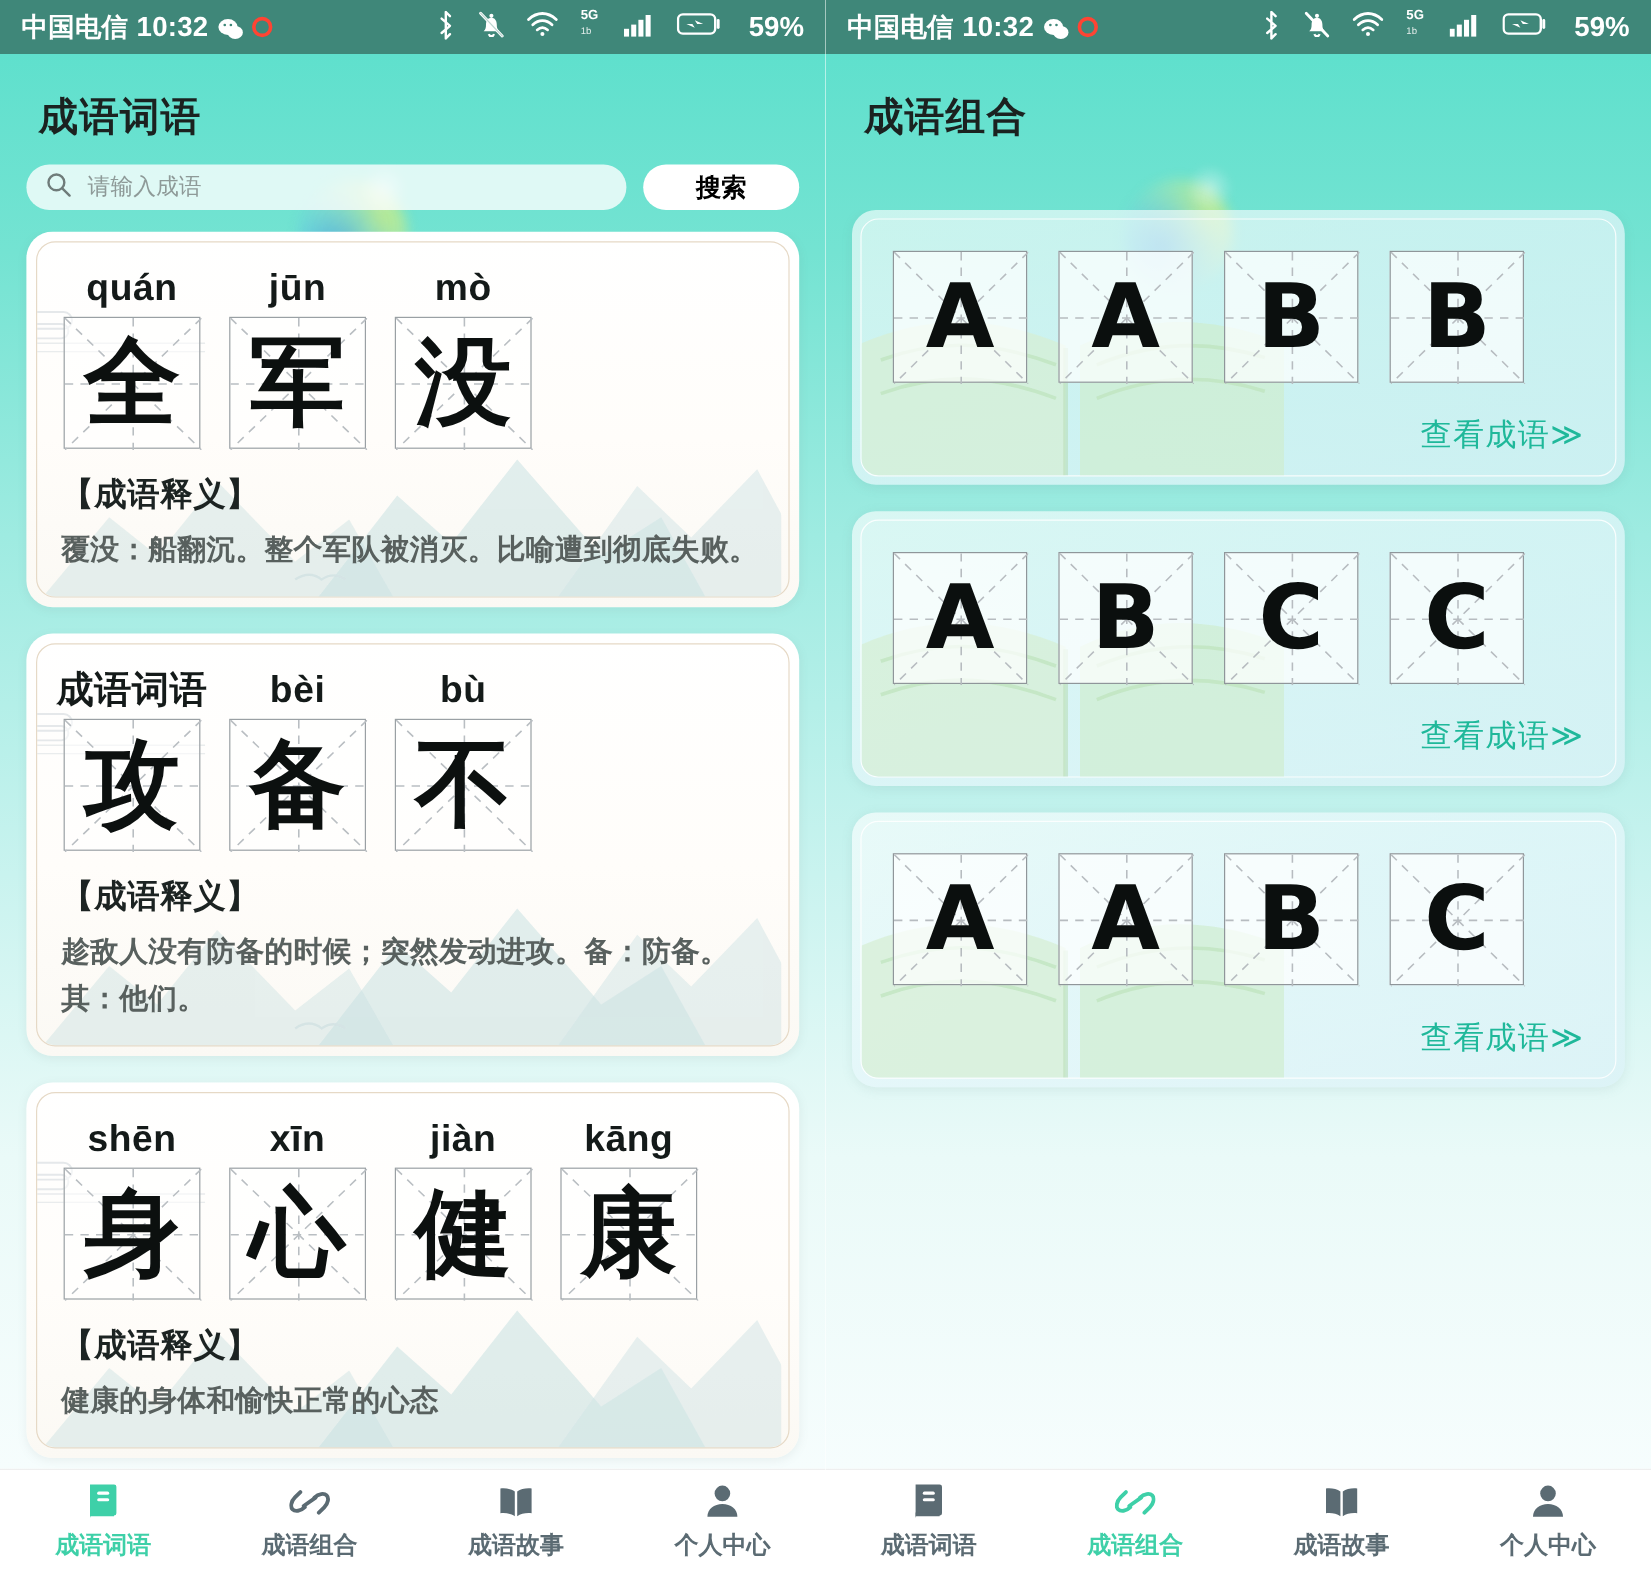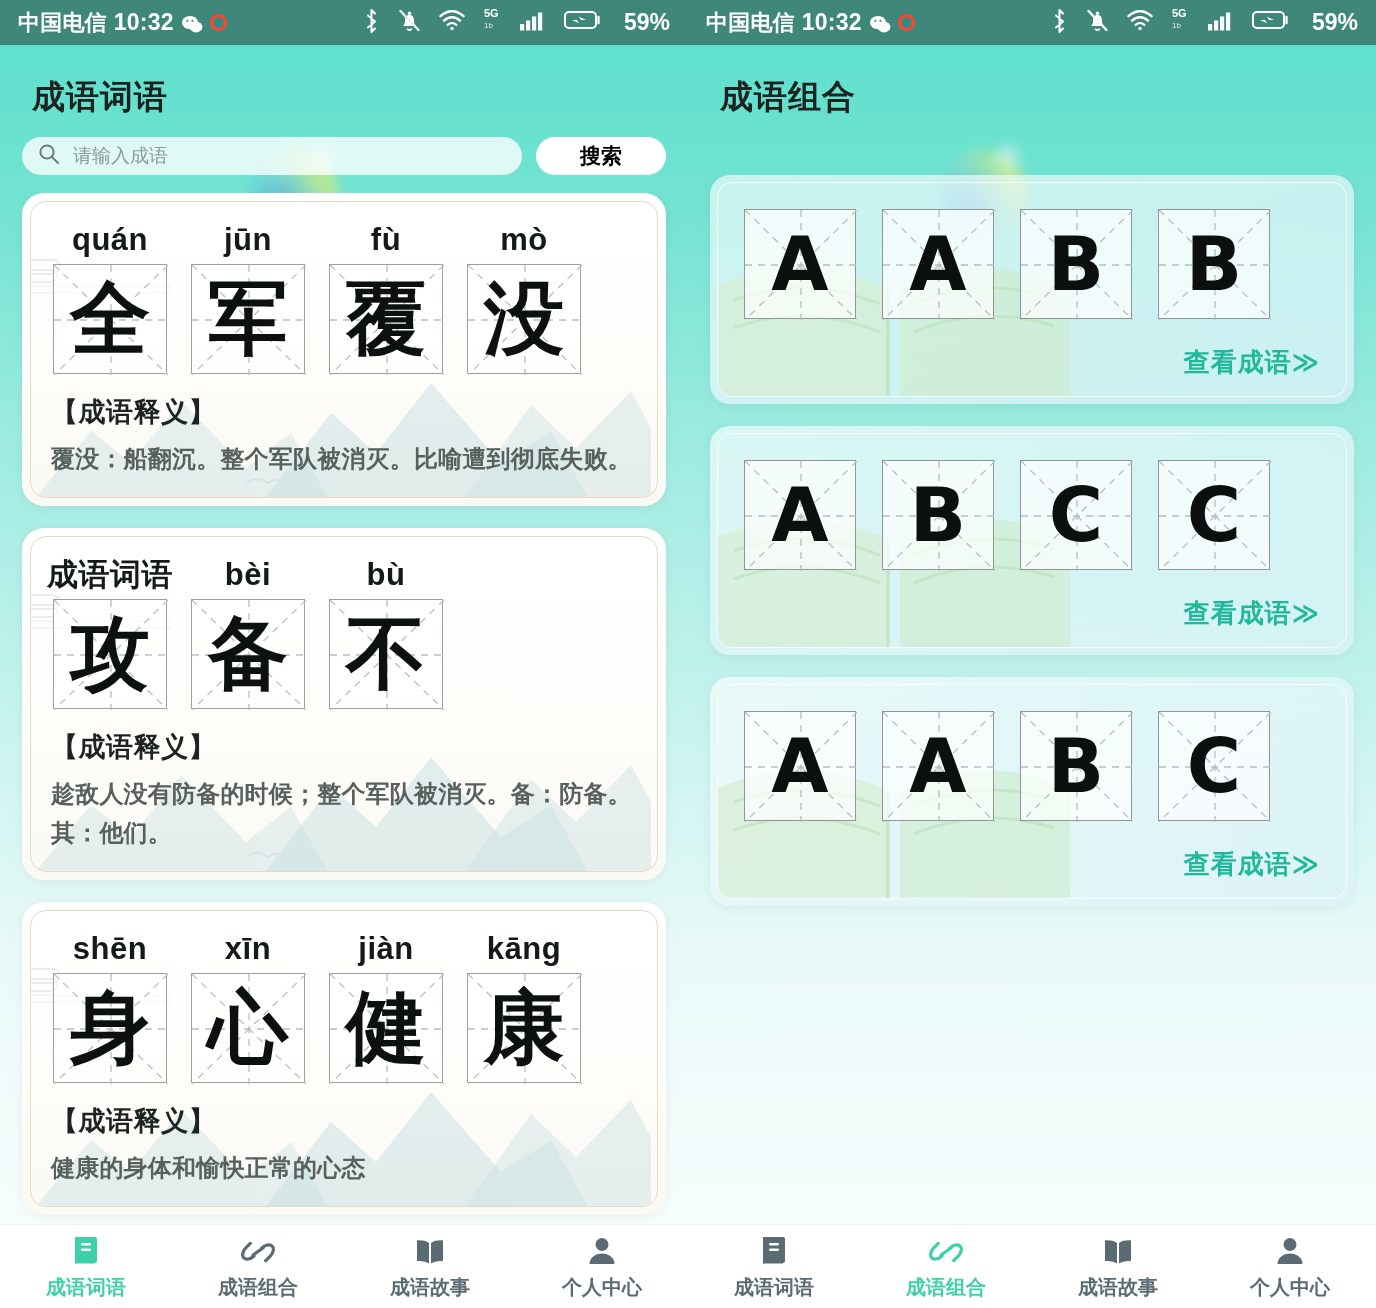--- a/index.html
+++ b/index.html
@@ -175,21 +175,21 @@
   .letterbox .glyph{
     position:absolute;left:0;top:0;right:0;bottom:0;
     display:flex;align-items:center;justify-content:center;
     font-family:"DejaVu Sans","Liberation Sans",sans-serif;
     font-size:74px;font-weight:bold;color:#0b0f0e;line-height:1;z-index:2;
   }
   .letterbox svg{position:absolute;left:0;top:0;z-index:1;}
   .viewlink{
     position:relative;z-index:3;
     margin-top:26px;text-align:right;
-    font-size:26px;font-weight:bold;color:#1fb89a;letter-spacing:1px;
+    font-size:26px;font-weight:normal;color:#1fb89a;letter-spacing:1px;
   }
 
   
   .tabbar{
     position:relative;z-index:30;
     height:83px;flex:0 0 83px;background:#fff;
     display:flex;align-items:center;
     border-top:1px solid #efefef;
   }
   .tab{
@@ -326,34 +326,20 @@
                         <line x1="0" y1="55" x2="114" y2="55"></line>
                         <line x1="57" y1="0" x2="57" y2="110"></line>
                         <line x1="0" y1="0" x2="114" y2="110"></line>
                         <line x1="114" y1="0" x2="0" y2="110"></line>
                       </g>
                     </svg>
                   <span class="glyph">军</span>
                 </div>
               </div>
               <div class="char-col">
-                <div class="pinyin">fù</div>
-                <div class="gridbox">
-                  <svg width="114" height="110" viewBox="0 0 114 110">
-                      <g stroke="#b9bec2" stroke-width="1.3" stroke-dasharray="7 6">
-                        <line x1="0" y1="55" x2="114" y2="55"></line>
-                        <line x1="57" y1="0" x2="57" y2="110"></line>
-                        <line x1="0" y1="0" x2="114" y2="110"></line>
-                        <line x1="114" y1="0" x2="0" y2="110"></line>
-                      </g>
-                    </svg>
-                  <span class="glyph">覆</span>
-                </div>
-              </div>
-              <div class="char-col">
                 <div class="pinyin">mò</div>
                 <div class="gridbox">
                   <svg width="114" height="110" viewBox="0 0 114 110">
                       <g stroke="#b9bec2" stroke-width="1.3" stroke-dasharray="7 6">
                         <line x1="0" y1="55" x2="114" y2="55"></line>
                         <line x1="57" y1="0" x2="57" y2="110"></line>
                         <line x1="0" y1="0" x2="114" y2="110"></line>
                         <line x1="114" y1="0" x2="0" y2="110"></line>
                       </g>
                     </svg>
@@ -421,21 +407,21 @@
                         <line x1="0" y1="0" x2="114" y2="110"></line>
                         <line x1="114" y1="0" x2="0" y2="110"></line>
                       </g>
                     </svg>
                   <span class="glyph">不</span>
                 </div>
               </div>
             </div>
 
             <div class="sect-title">【成语释义】</div>
-            <div class="sect-text">趁敌人没有防备的时候；整个军队被消灭。备：防备。其：他们。</div>
+            <div class="sect-text">趁敌人没有防备的时候；突然发动进攻。备：防备。其：他们。</div>
           </div>
         </div>
 
         <div class="idiom-card">
           <div class="idiom-inner">
             <svg class="cloudmark" viewBox="0 0 150 58">
               <path d="M8 14h24a7 7 0 110 14H2" stroke="#cfd6da" stroke-width="1.6" fill="none"></path>
               <path d="M0 24h30a6 6 0 110 12H-4" stroke="#cfd6da" stroke-width="1.6" fill="none"></path>
               <path d="M0 40h150" stroke="#d7dde0" stroke-width="1.2"></path>
               <path d="M0 47h150" stroke="#d7dde0" stroke-width="1.2"></path>

